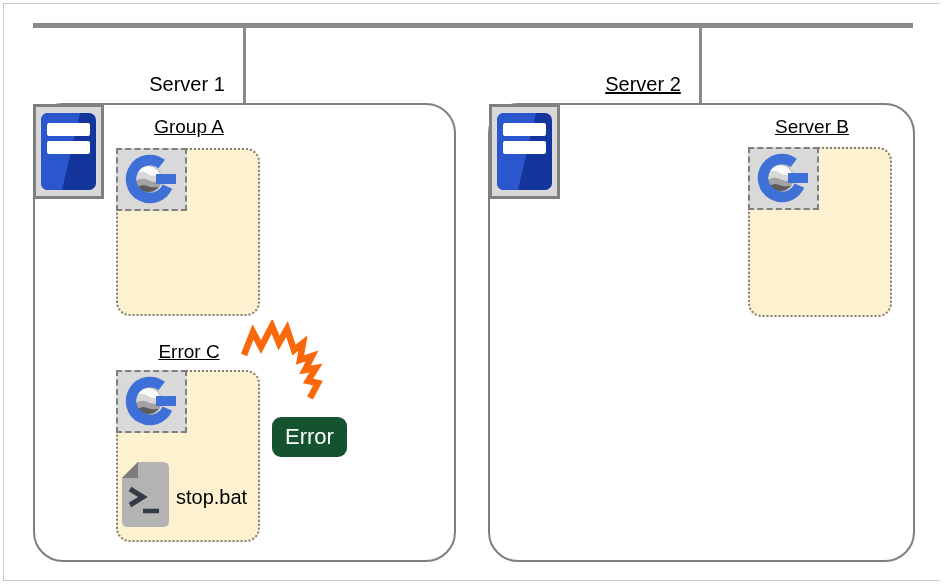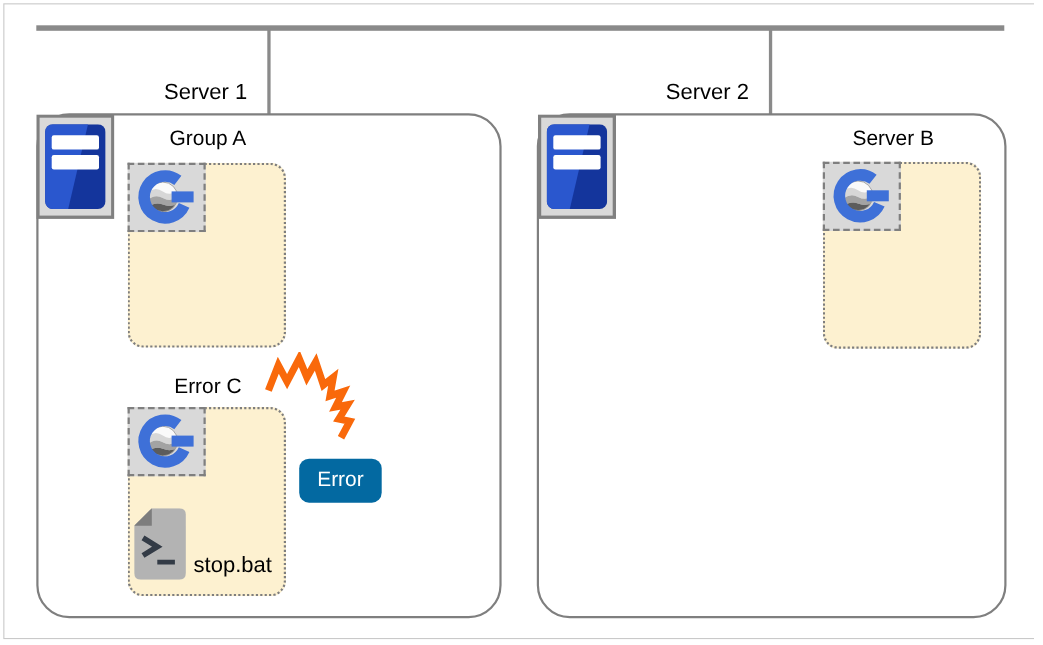--- a/index.html
+++ b/index.html
@@ -4,48 +4,48 @@
 <style>
   html,body{margin:0;padding:0;background:#fff;}
   body{font-family:"Liberation Sans","DejaVu Sans",sans-serif;}
   .stage{position:relative;width:940px;height:586px;background:#fff;overflow:hidden;}
   .page-frame{position:absolute;left:3px;top:3px;width:941px;height:578px;border:1px solid #C9C9C9;box-sizing:border-box;pointer-events:none;}
   .bus{position:absolute;left:33px;top:23px;width:880px;height:5px;background:#8A8A8A;}
   .vline{position:absolute;top:26px;width:3px;height:78px;background:#8A8A8A;}
   .v1{left:243px;} .v2{left:699px;}
   .lbl{position:absolute;color:#000;text-align:center;white-space:nowrap;}
   .server-lbl{font-size:20px;width:96px;height:24px;line-height:24px;}
-  .group-lbl{font-size:19px;width:90px;height:22px;line-height:22px;}
+  .group-lbl{font-size:19px;width:90px;height:22px;line-height:22px;text-decoration:underline;}
   .server-box{position:absolute;width:423px;height:459px;top:103px;background:#fff;border:2.5px solid #7F7F7F;border-radius:30px;box-sizing:border-box;}
   .sb1{left:33px;} .sb2{left:488px;width:427px;}
   .group-box{position:absolute;background:#FDF1D0;border:2.4px dotted #7E7E7E;border-radius:14px;box-sizing:border-box;}
   .ga{left:116px;top:148px;width:144px;height:168px;}
   .gc{left:116px;top:370px;width:144px;height:172px;}
   .gb{left:748px;top:147px;width:144px;height:170px;}
   .plate{position:absolute;width:71px;height:95px;top:104px;}
   .p1{left:33px;} .p2{left:489px;}
   .glogo{position:absolute;width:71px;height:63px;background:#D9D9D9;border:2px dashed #7F7F7F;box-sizing:border-box;}
   .gl-a{left:116px;top:148px;} .gl-c{left:116px;top:370px;} .gl-b{left:748px;top:147px;}
   .glogo svg{display:block;}
   .script-icon{position:absolute;left:122px;top:462px;width:47px;height:65px;}
-  .script-lbl{position:absolute;left:176px;top:486px;font-size:20px;color:#000;white-space:nowrap;margin-top:17px;}
+  .script-lbl{position:absolute;left:176px;top:486px;font-size:20px;color:#000;white-space:nowrap;}
   .bolt{position:absolute;left:236px;top:320px;width:100px;height:84px;}
-  .error-badge{position:absolute;left:272px;top:417px;width:75px;height:40px;background:#0369a1;border-radius:9px;color:#fff;font-size:19px;text-align:center;line-height:40px;}
+  .error-badge{position:absolute;left:272px;top:417px;width:75px;height:40px;background:#14532d;border-radius:9px;color:#fff;font-size:22px;text-align:center;line-height:40px;}
 </style>
 </head>
 <body>
 
 <div class="stage">
 
   <div class="bus"></div>
   <div class="vline v1"></div>
   <div class="vline v2"></div>
 
   <div class="lbl server-lbl" style="left:139px;top:72px;">Server 1</div>
-  <div class="lbl server-lbl" style="left:595px;top:72px;">Server 2</div>
+  <div class="lbl server-lbl" style="left:595px;top:72px;text-decoration:underline;">Server 2</div>
 
   <div class="server-box sb1"></div>
   <div class="server-box sb2"></div>
 
   <div class="group-box ga"></div>
   <div class="group-box gc"></div>
   <div class="group-box gb"></div>
 
   <div class="lbl group-lbl" style="left:144px;top:116px;">Group A</div>
   <div class="lbl group-lbl" style="left:144px;top:341px;">Error C</div>

